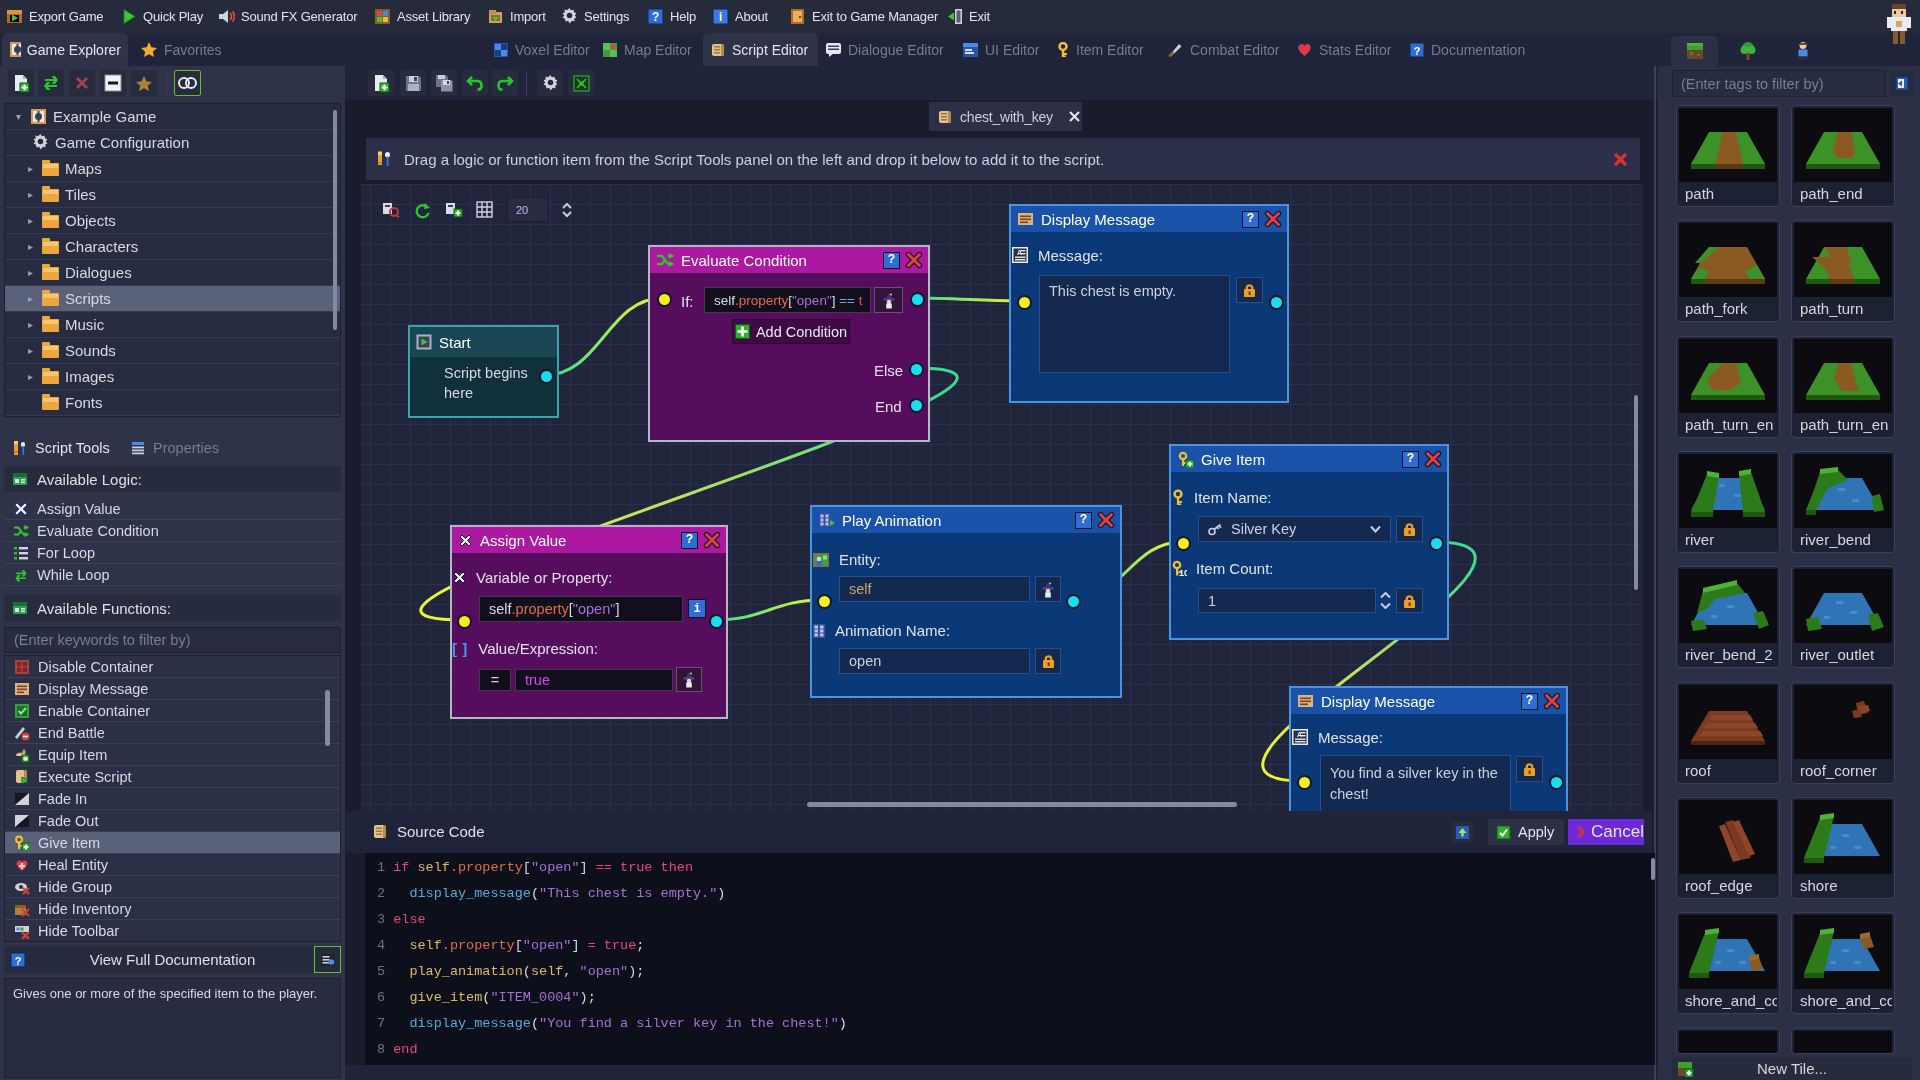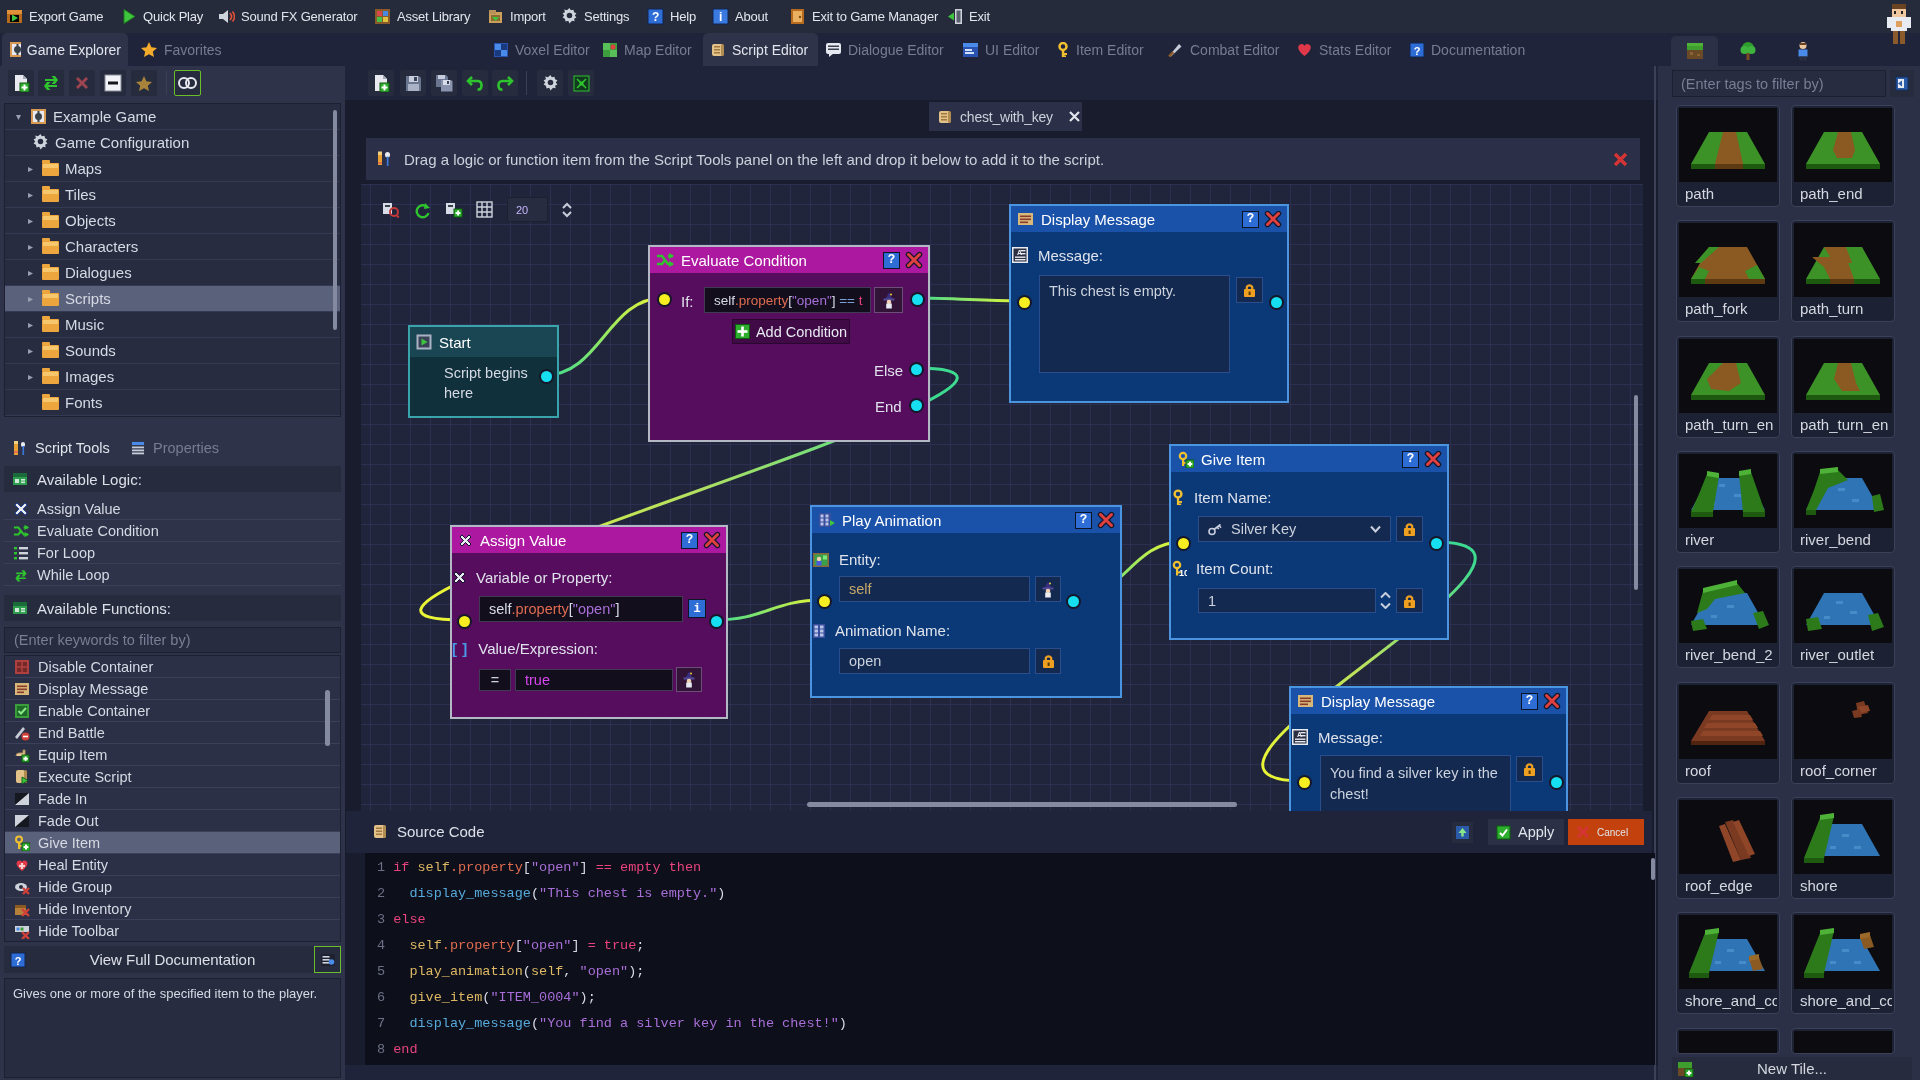--- a/index.html
+++ b/index.html
@@ -536,25 +536,25 @@
           <svg width="15" height="15">
             <rect x="1" y="1" width="13" height="13" fill="#2a5aa8"></rect>
             <polygon points="7.5,3 11.5,8 3.5,8" fill="#8ae88a"></polygon>
             <rect x="6.3" y="7" width="2.4" height="4.5" fill="#8ae88a"></rect>
           </svg>
         </div>
 <div style="position:absolute;left:1142px;top:8px;width:76px;height:26px;background:#2b3047;display:flex;align-items:center;gap:7px;padding-left:8px;font-size:14.5px;color:#e2e5ec"><svg width="15" height="15">
             <rect x="1" y="1" width="13" height="13" fill="#2eae2e" stroke="#0e5e0e"></rect>
             <path d="M4 8 l2.5 2.5 L11 4.5" stroke="#fff" stroke-width="2" fill="none"></path>
           </svg>Apply</div>
-<div style="position:absolute;left:1222px;top:8px;width:76px;height:26px;background:#c2410c;display:flex;align-items:center;gap:7px;padding-left:8px;font-size:10px;color:#e2e5ec"><svg width="14" height="14">
+<div style="position:absolute;left:1222px;top:8px;width:76px;height:26px;background:#6d28d9;display:flex;align-items:center;gap:7px;padding-left:8px;font-size:17px;color:#e2e5ec"><svg width="14" height="14">
             <path d="M2 2 L12 12 M12 2 L2 12" stroke="#d43434" stroke-width="2.8"></path>
           </svg>Cancel</div>
 </div>
-<div id="codearea"><span class="ln">1 </span><span class="k">if</span> <span class="fy">self</span><span class="pr">.property</span>[<span class="s">"open"</span>] <span class="k">== empty then</span>
+<div id="codearea"><span class="ln">1 </span><span class="k">if</span> <span class="fy">self</span><span class="pr">.property</span>[<span class="s">"open"</span>] <span class="k">== true then</span>
 <span class="ln">2 </span>  <span class="fb">display_message</span>(<span class="s">"This chest is empty."</span>)
 <span class="ln">3 </span><span class="k">else</span>
 <span class="ln">4 </span>  <span class="fy">self</span><span class="pr">.property</span>[<span class="s">"open"</span>] <span class="k">= true</span>;
 <span class="ln">5 </span>  <span class="fy">play_animation</span>(<span class="fy">self</span>, <span class="s">"open"</span>);
 <span class="ln">6 </span>  <span class="fy">give_item</span>(<span class="s">"ITEM_0004"</span>);
 <span class="ln">7 </span>  <span class="fb">display_message</span>(<span class="s">"You find a silver key in the chest!"</span>)
 <span class="ln">8 </span><span class="k">end</span></div>
 <div class="scroll" style="left:1306px;top:792px;width:4px;height:22px"></div>
 <div id="bottomstrip"></div>
 <div id="nodelayer">

